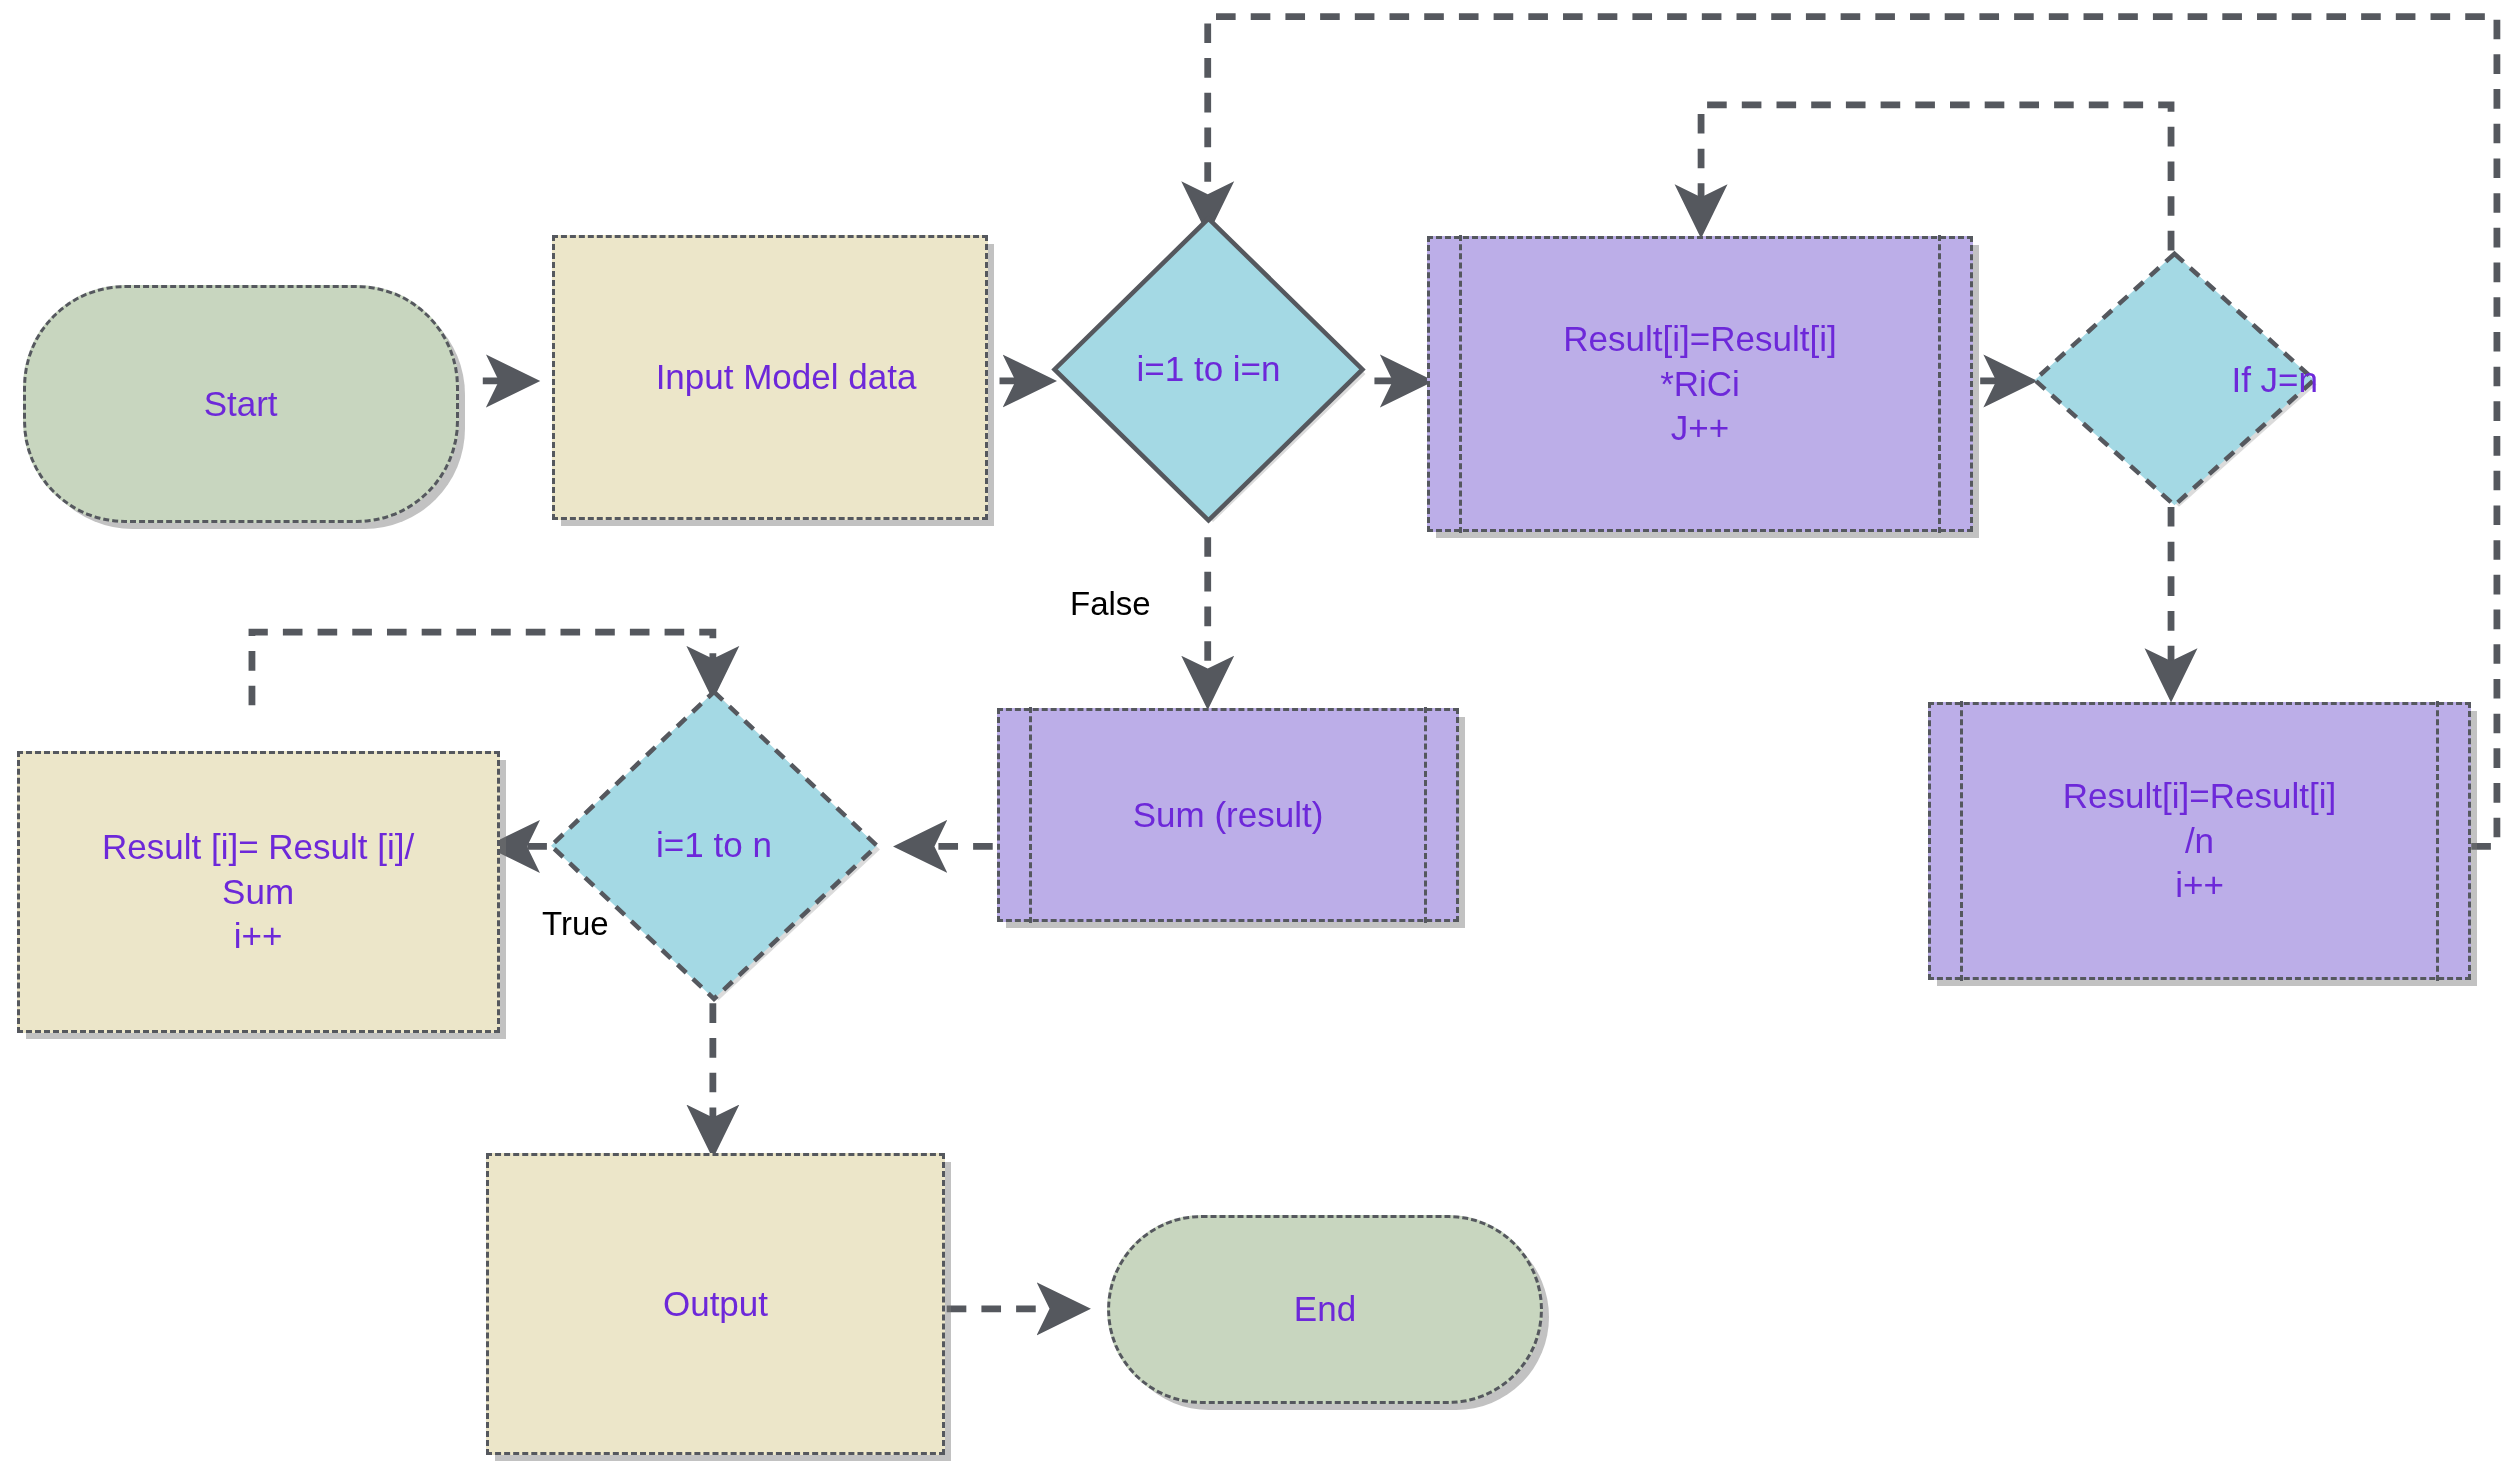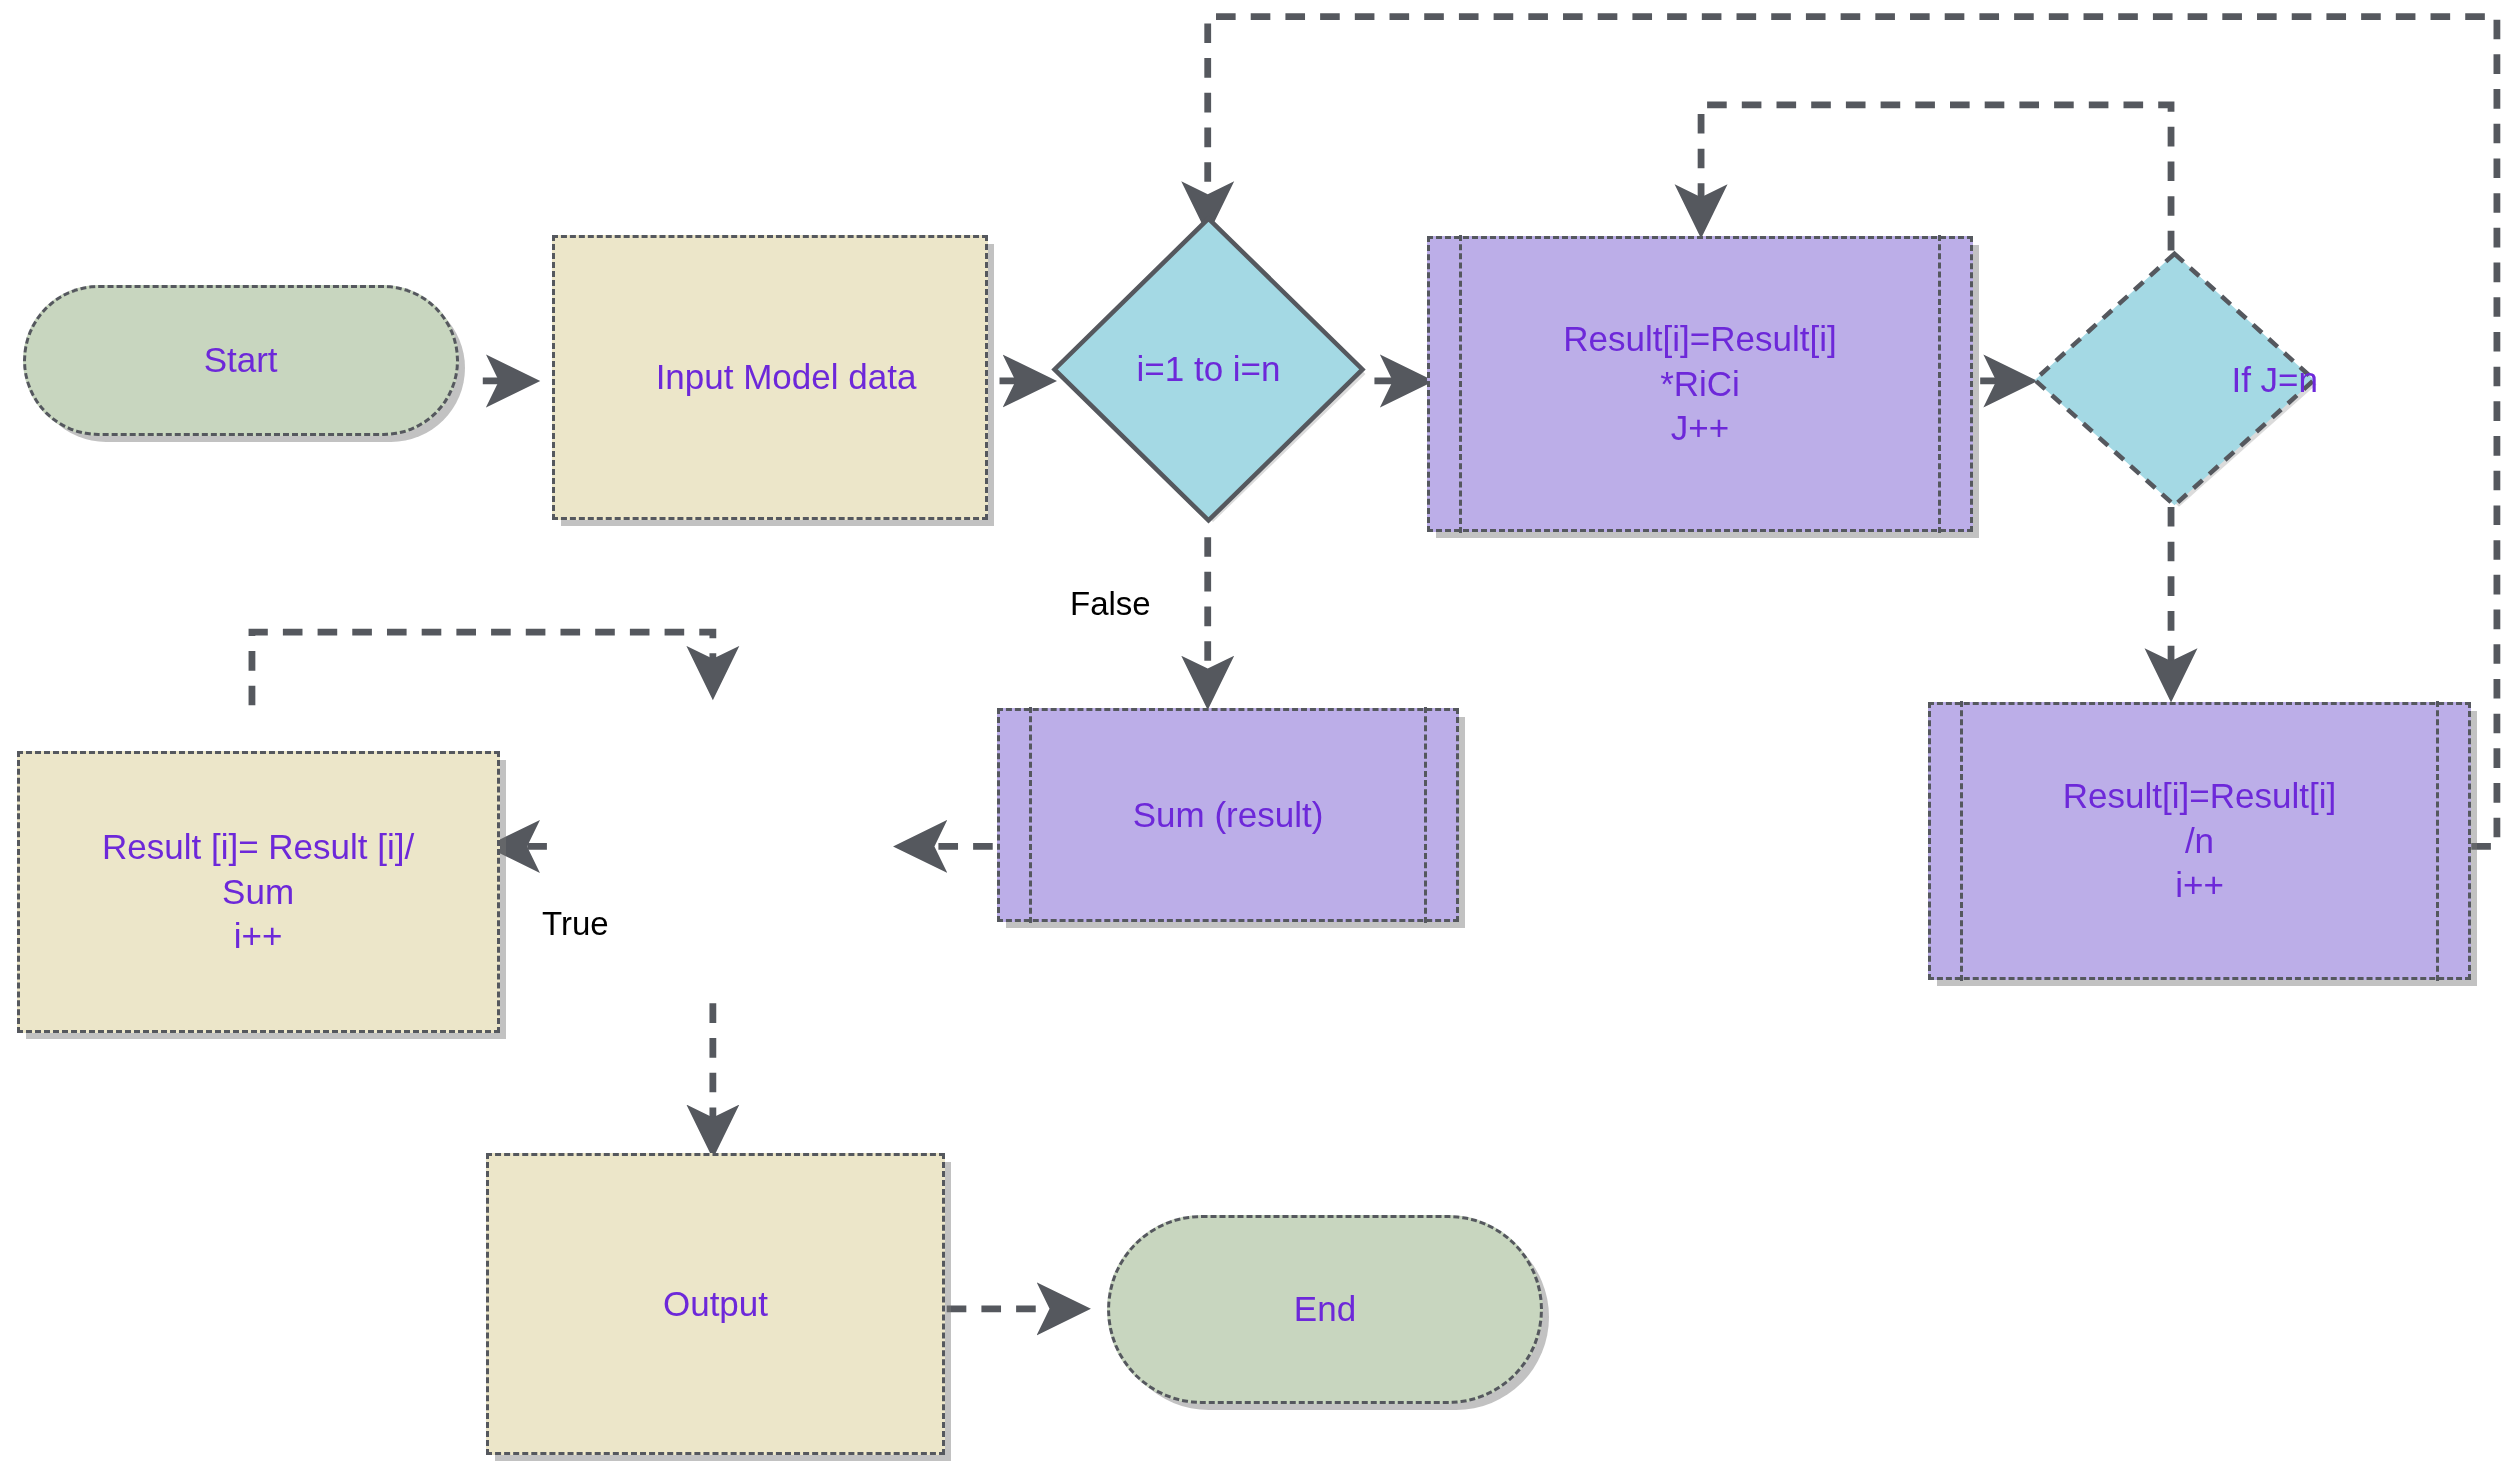--- a/index.html
+++ b/index.html
@@ -122,21 +122,21 @@
       <path d="M 725,1122 L 660,1122" marker-end="url(#arw)"></path>
 
       <path d="M 334,935 L 334,838 L 945,838 L 945,912" marker-end="url(#arw)"></path>
 
       <path d="M 945,1330 L 945,1520" marker-end="url(#arw)"></path>
 
       <path d="M 1255,1735 L 1430,1735" marker-end="url(#arw)"></path>
     </g>
   </svg>
 
-  <div class="node term" style="left:22.6px; top:285px; width:436px; height:151px;">
+  <div class="node term" style="left:22.6px; top:285px; width:436px; height:238px;">
     <span>Start</span>
   </div>
 
   <div class="node proc" style="left:552px; top:235px; width:436px; height:285px;padding-left:32px;">
     <span>Input Model data</span>
   </div>
 
   <div class="node decision" style="left:1050px; top:214px; width:317px; height:311px;align-items:center;">
     <svg class="dia-shape" viewBox="0 0 420 412" preserveAspectRatio="none">
       <polygon points="216,10 418,212 216,408 14,212" fill="#bdbdbd" opacity="0.55"></polygon>
@@ -162,20 +162,27 @@
   <div class="node predef" style="left:1928px; top:702px; width:543px; height:278px;">
     <span>Result[i]=Result[i]
 /n
 i++</span>
   </div>
 
   <div class="node predef" style="left:997px; top:708px; width:462px; height:214px;">
     <span>Sum (result)</span>
   </div>
 
+  <div class="node decision" style="left:545px; top:688px; width:338px; height:315px;">
+    <svg class="dia-shape" viewBox="0 0 448 418" preserveAspectRatio="none">
+      <polygon points="230,10 444,214 230,414 16,214" fill="#bdbdbd" opacity="0.55"></polygon>
+      <polygon points="224,5 440,209 224,412 8,209" fill="#a4d9e4" stroke="#55585e" stroke-width="6" stroke-dasharray="16 12"></polygon>
+    </svg>
+    <span class="dia-label">i=1 to n</span>
+  </div>
 
   <div class="node proc" style="left:16.6px; top:703px; width:483px; height:282px;margin-top:48px;">
     <span>Result [i]= Result [i]/
 Sum
 i++</span>
   </div>
 
   <div class="node term" style="left:1107px; top:1215px; width:436px; height:189px;">
     <span>End</span>
   </div>

